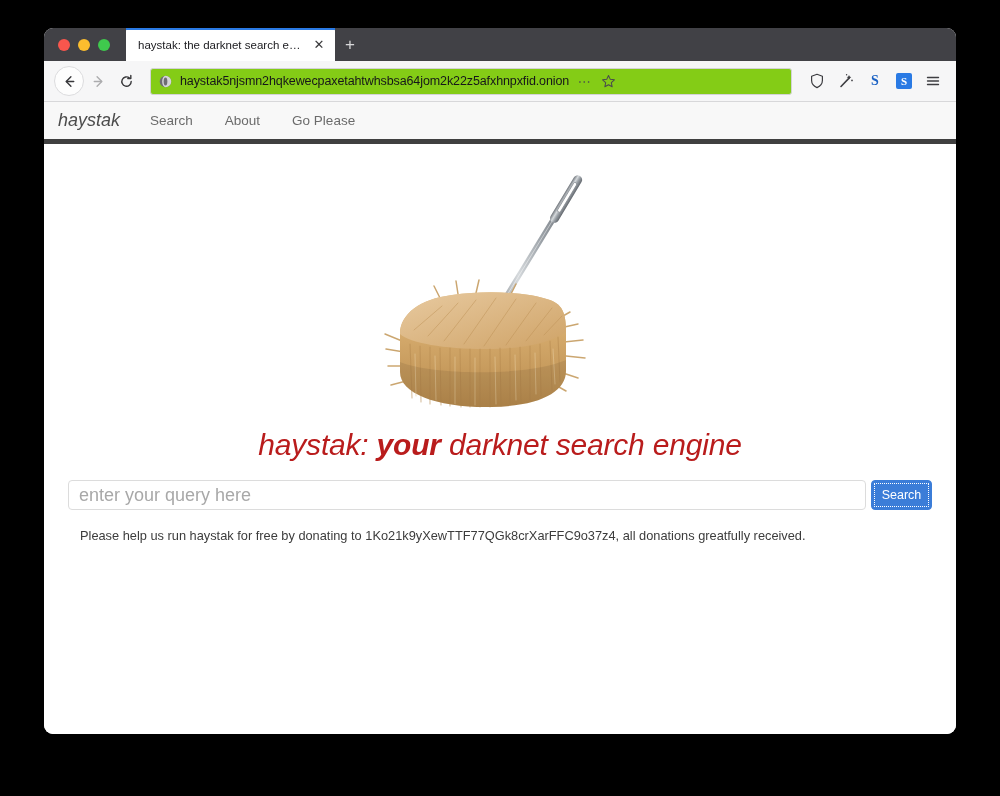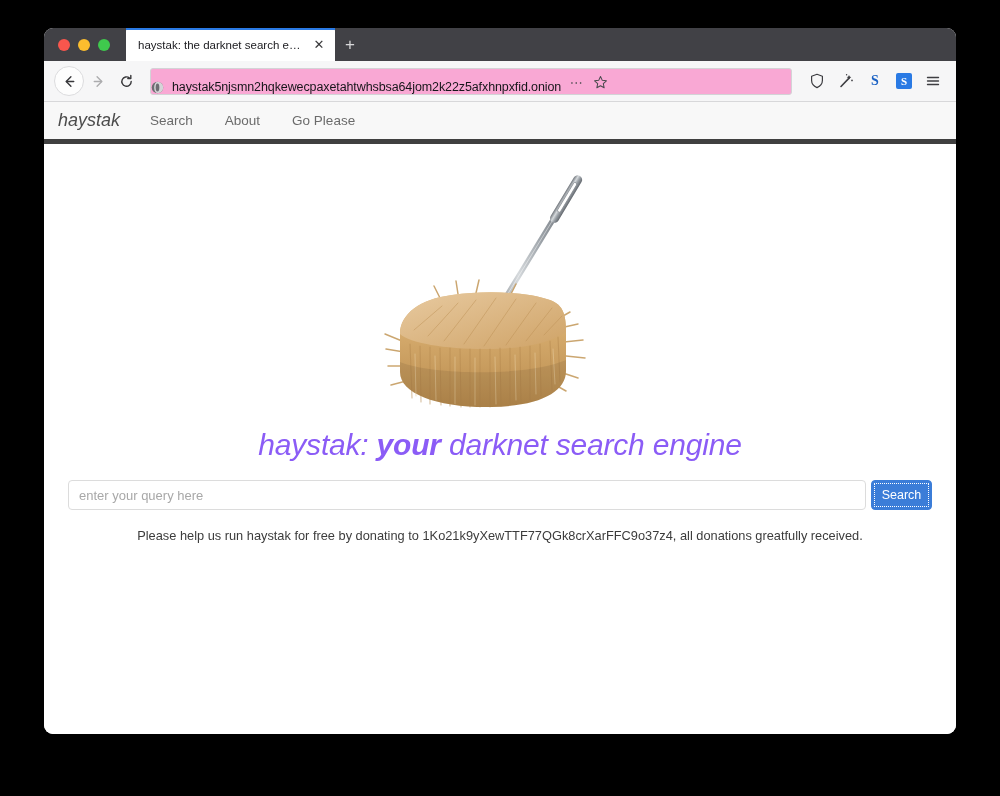--- a/index.html
+++ b/index.html
@@ -112,26 +112,26 @@
     flex: none;
   }
   #back-button { border: 1px solid #dcdcde; background: #fdfdfd; }
   #forward-button svg { opacity: 0.38; }
   #reload-button { margin-right: 4px; }
 
   #url-bar {
     flex: 1;
     height: 27px;
     margin: 0 6px;
-    background: #f9a8d4;
+    background: #84cc16;
     border: 1px solid #d3d3d6;
     border-radius: 3px;
     display: flex;
-    align-items: flex-end;
-    padding: 0 0;
+    align-items: center;
+    padding: 0 8px;
     box-sizing: border-box;
     cursor: text;
   }
   #onion-icon { margin-right: 8px; display: flex; align-items: center; flex: none; }
   #url-text {
     font-size: 12.5px;
     color: #16161a;
     white-space: nowrap;
     overflow: hidden;
     letter-spacing: -0.1px;
@@ -207,41 +207,41 @@
   #haystack-illustration {
     width: 240px;
     height: 248px;
     margin: 0 auto;
     position: relative;
   }
 
   #page-title {
     font-style: italic;
     font-size: 30px;
-    color: #8b5cf6;
+    color: #b91c1c;
     margin: 14px 0 0 0;
     font-weight: normal;
     letter-spacing: -0.2px;
   }
   #page-title b { font-weight: bold; }
 
   #search-row {
     display: flex;
     align-items: stretch;
     margin: 18px 24px 0 24px;
     gap: 5px;
   }
   #search-input {
     flex: 1;
     height: 30px;
     border: 1px solid #dcdcdc;
     border-radius: 4px;
     padding: 0 10px;
     box-sizing: border-box;
-    font-size: 13px;
+    font-size: 18px;
     color: #333333;
     font-family: "Liberation Sans", sans-serif;
     outline: none;
     background: #ffffff;
   }
   #search-input::placeholder { color: #a8a8a8; }
   #search-button {
     width: 61px;
     height: 30px;
     background: #3b7dd8;
@@ -261,21 +261,21 @@
     font-size: 12.8px;
     color: #3c3c3c;
     line-height: 1.55;
     text-align: center;
   }
   #donation-text {
     margin: 16px 36px 0 36px;
     font-size: 12.8px;
     color: #3c3c3c;
     line-height: 1.55;
-    text-align: center;
+    text-align: left;
   }
 </style>
 </head>
 <body>
 
 <div id="browser-window">
 
   <div id="tab-strip">
     <div id="traffic-lights">
       <span class="light close"></span>

